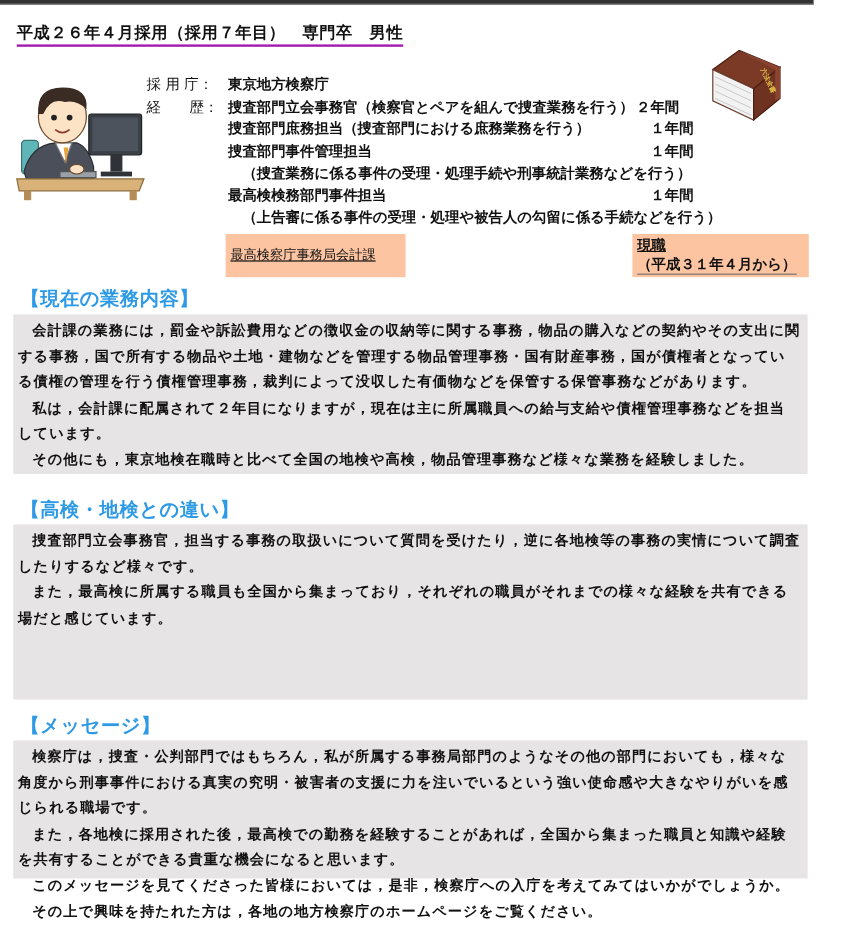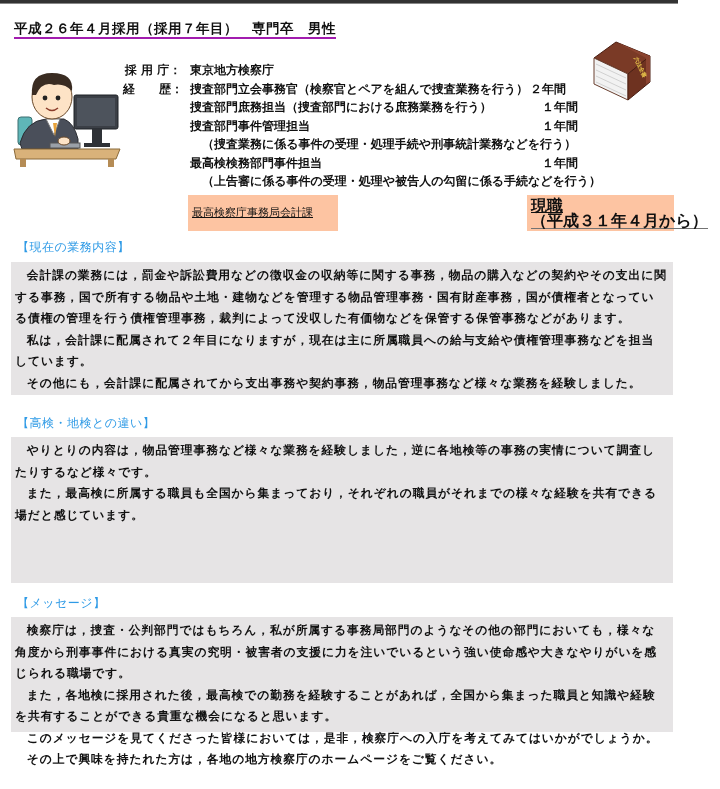--- a/index.html
+++ b/index.html
@@ -17,41 +17,41 @@
       font-size: 13.5px; font-weight: bold; letter-spacing: 0.5px;
       border-bottom: 2px solid #a21caf; padding-bottom: 0px; line-height: 18px;
       white-space: pre;
     }
     
     .worker { position: absolute; left: 12px; top: 65px; width: 112px; height: 102px; }
     .book { position: absolute; left: 590px; top: 38px; width: 72px; height: 66px; }
 
     .profile { position: absolute; left: 122px; top: 61px; font-size: 12px; line-height: 18.5px; }
     .prow { position: relative; height: 18.5px; white-space: nowrap; }
-    .plabel { position: absolute; left: 0; width: 62px; font-weight: bold; white-space: pre; text-align: center; }
+    .plabel { position: absolute; left: 0; width: 62px; font-weight: normal; white-space: pre; }
     .pval { position: absolute; left: 68px; font-weight: bold; white-space: pre; }
     .pdur { position: absolute; left: 408px; font-weight: bold; white-space: pre; }
     .pdur.first { left: 408px; }
     .current-box {
       position: absolute; left: 188px; top: 195px; width: 150px; height: 36px;
       background: #fdc4a2;
     }
     .current-box span {
       position: absolute; left: 4px; top: 10px; font-size: 11px; font-weight: normal;
       text-decoration: underline; white-space: pre;
     }
     .current-since {
       position: absolute; left: 527px; top: 195px; width: 147px; height: 36px;
-      background: #fdc4a2; font-size: 16px; font-weight: bold;
+      background: #fdc4a2; font-size: 12px; font-weight: bold;
     }
     .current-since .l1 { position: absolute; left: 4px; top: 1px; text-decoration: underline; }
     .current-since .l2 { position: absolute; left: 4px; top: 18px; white-space: pre; border-bottom: 1px solid #737373; line-height: 15px; }
 
     .section-heading {
-      position: absolute; left: 17px; font-size: 12px; font-weight: normal;
+      position: absolute; left: 17px; font-size: 16px; font-weight: bold;
       color: #2e9ae6; letter-spacing: 0.5px; white-space: pre;
     }
     .section-box {
       position: absolute; left: 11px; width: 662px; background: #e6e4e5;
       font-size: 11.8px; font-weight: bold; line-height: 21.5px;
       padding: 3px 6px 3px 4px; box-sizing: border-box; letter-spacing: 0.9px;
     }
     .section-box p { margin: 0; text-indent: 1em; }
   </style>
 </head>
@@ -133,26 +133,26 @@
 </div>
 <div class="current-since">
   <span class="l1">現職</span>
   <span class="l2">（平成３１年４月から）</span>
 </div>
 
 <div class="section-heading" style="top:239px">【現在の業務内容】</div>
 <div class="section-box" style="top:262px; height:133px">
   <p>会計課の業務には，罰金や訴訟費用などの徴収金の収納等に関する事務，物品の購入などの契約やその支出に関する事務，国で所有する物品や土地・建物などを管理する物品管理事務・国有財産事務，国が債権者となっている債権の管理を行う債権管理事務，裁判によって没収した有価物などを保管する保管事務などがあります。</p>
   <p>私は，会計課に配属されて２年目になりますが，現在は主に所属職員への給与支給や債権管理事務などを担当しています。</p>
-  <p>その他にも，会計課に配属されてから支出事務や契約事務，物品管理事務など様々な業務を経験しました。</p>
+  <p>その他にも，東京地検在職時と比べて全国の地検や高検，物品管理事務など様々な業務を経験しました。</p>
 </div>
 
 <div class="section-heading" style="top:415px">【高検・地検との違い】</div>
 <div class="section-box" style="top:437px; height:146px">
-  <p>やりとりの内容は，物品管理事務など様々な業務を経験しました，逆に各地検等の事務の実情について調査したりするなど様々です。</p>
+  <p>捜査部門立会事務官，担当する事務の取扱いについて質問を受けたり，逆に各地検等の事務の実情について調査したりするなど様々です。</p>
   <p>また，最高検に所属する職員も全国から集まっており，それぞれの職員がそれまでの様々な経験を共有できる場だと感じています。</p>
 </div>
 
 <div class="section-heading" style="top:595px">【メッセージ】</div>
 <div class="section-box" style="top:617px; height:115px">
   <p>検察庁は，捜査・公判部門ではもちろん，私が所属する事務局部門のようなその他の部門においても，様々な角度から刑事事件における真実の究明・被害者の支援に力を注いでいるという強い使命感や大きなやりがいを感じられる職場です。</p>
   <p>また，各地検に採用された後，最高検での勤務を経験することがあれば，全国から集まった職員と知識や経験を共有することができる貴重な機会になると思います。</p>
   <p>このメッセージを見てくださった皆様においては，是非，検察庁への入庁を考えてみてはいかがでしょうか。</p>
   <p>その上で興味を持たれた方は，各地の地方検察庁のホームページをご覧ください。</p>
 </div>

